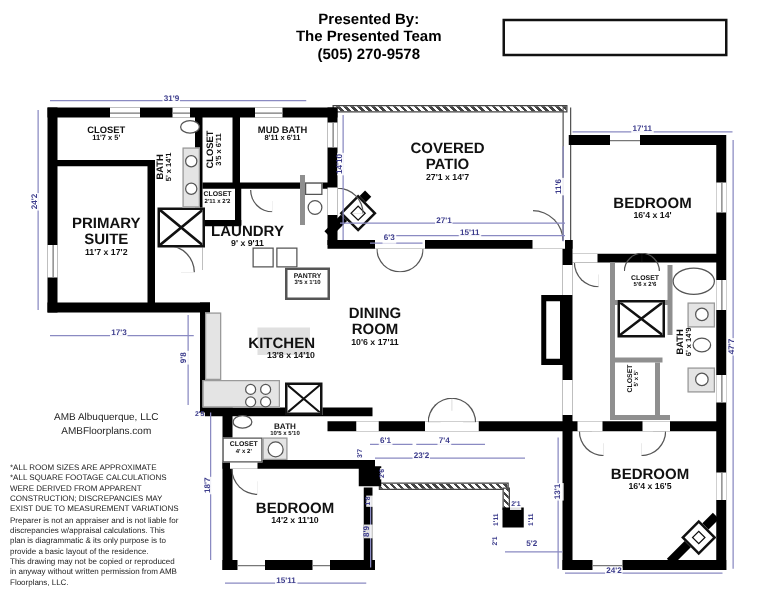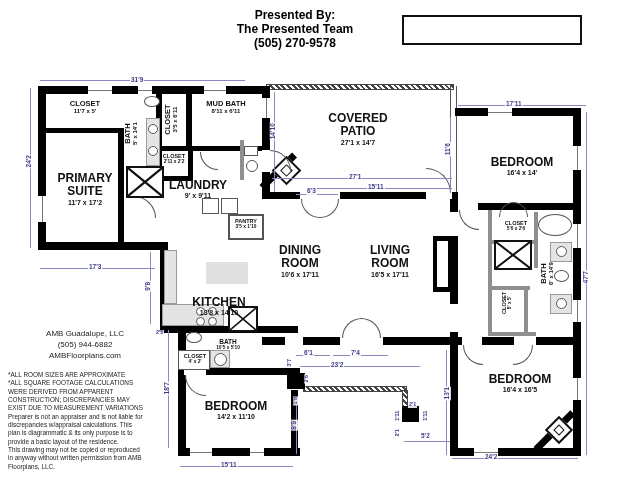--- a/index.html
+++ b/index.html
@@ -280,25 +280,21 @@
     <span class="rd">27'1 x 14'7</span>
   </div>
   <div class="rlabel" style="left:480px;top:156px;width:84px;">
     <span class="rn">BEDROOM</span>
     <span class="rd">16'4 x 14'</span>
   </div>
   <div class="rlabel" style="left:268px;top:244px;width:64px;">
     <span class="rn">DINING ROOM</span>
     <span class="rd">10'6 x 17'11</span>
   </div>
-  <div class="rlabel" style="left:356px;top:244px;width:68px;">
-    <span class="rn">LIVING ROOM</span>
-    <span class="rd">16'5 x 17'11</span>
-  </div>
-  <div class="rlabel" style="left:186px;top:296px;width:66px;">
+  <div class="rlabel" style="left:186px;top:268px;width:66px;text-align:right;">
     <span class="rn">KITCHEN</span>
     <span class="rd">13'8 x 14'10</span>
   </div>
   <div class="rlabel sm" style="left:496px;top:220px;width:40px;">
     <span class="rn">CLOSET</span>
     <span class="rd">5'6 x 2'6</span>
   </div>
   <div class="rlabel md vrot" style="left:518px;top:266px;width:60px;">
     <span class="rn">BATH</span>
     <span class="rd">6' x 14'9</span>
@@ -368,22 +364,21 @@
   <div class="dim" style="left:484px;top:454px;">24'2</div>
   <div class="dim vdim" style="left:579px;top:274px;">47'7</div>
   <div class="dim" style="left:505px;top:101px;">17'11</div>
   <div class="dim vdim" style="left:441px;top:146px;">11'6</div>
   <div class="dim vdim" style="left:264px;top:128px;">14'10</div>
   <div class="dim" style="left:348px;top:174px;">27'1</div>
   <div class="dim" style="left:367px;top:184px;">15'11</div>
   <div class="dim" style="left:306px;top:188px;">6'3</div>
 
   <div class="amb">
-    <div>AMB Guadalupe, LLC</div>
-    <div>(505) 944-6882</div>
+    <div>AMB Albuquerque, LLC</div>
     <div>AMBFloorplans.com</div>
   </div>
   <div class="disc">*ALL ROOM SIZES ARE APPROXIMATE
 *ALL SQUARE FOOTAGE CALCULATIONS
 WERE DERIVED FROM APPARENT
 CONSTRUCTION; DISCREPANCIES MAY
 EXIST DUE TO MEASUREMENT VARIATIONS
 Preparer is not an appraiser and is not liable for
 discrepancies w/appraisal calculations.  This
 plan is diagrammatic &amp; its only purpose is to

